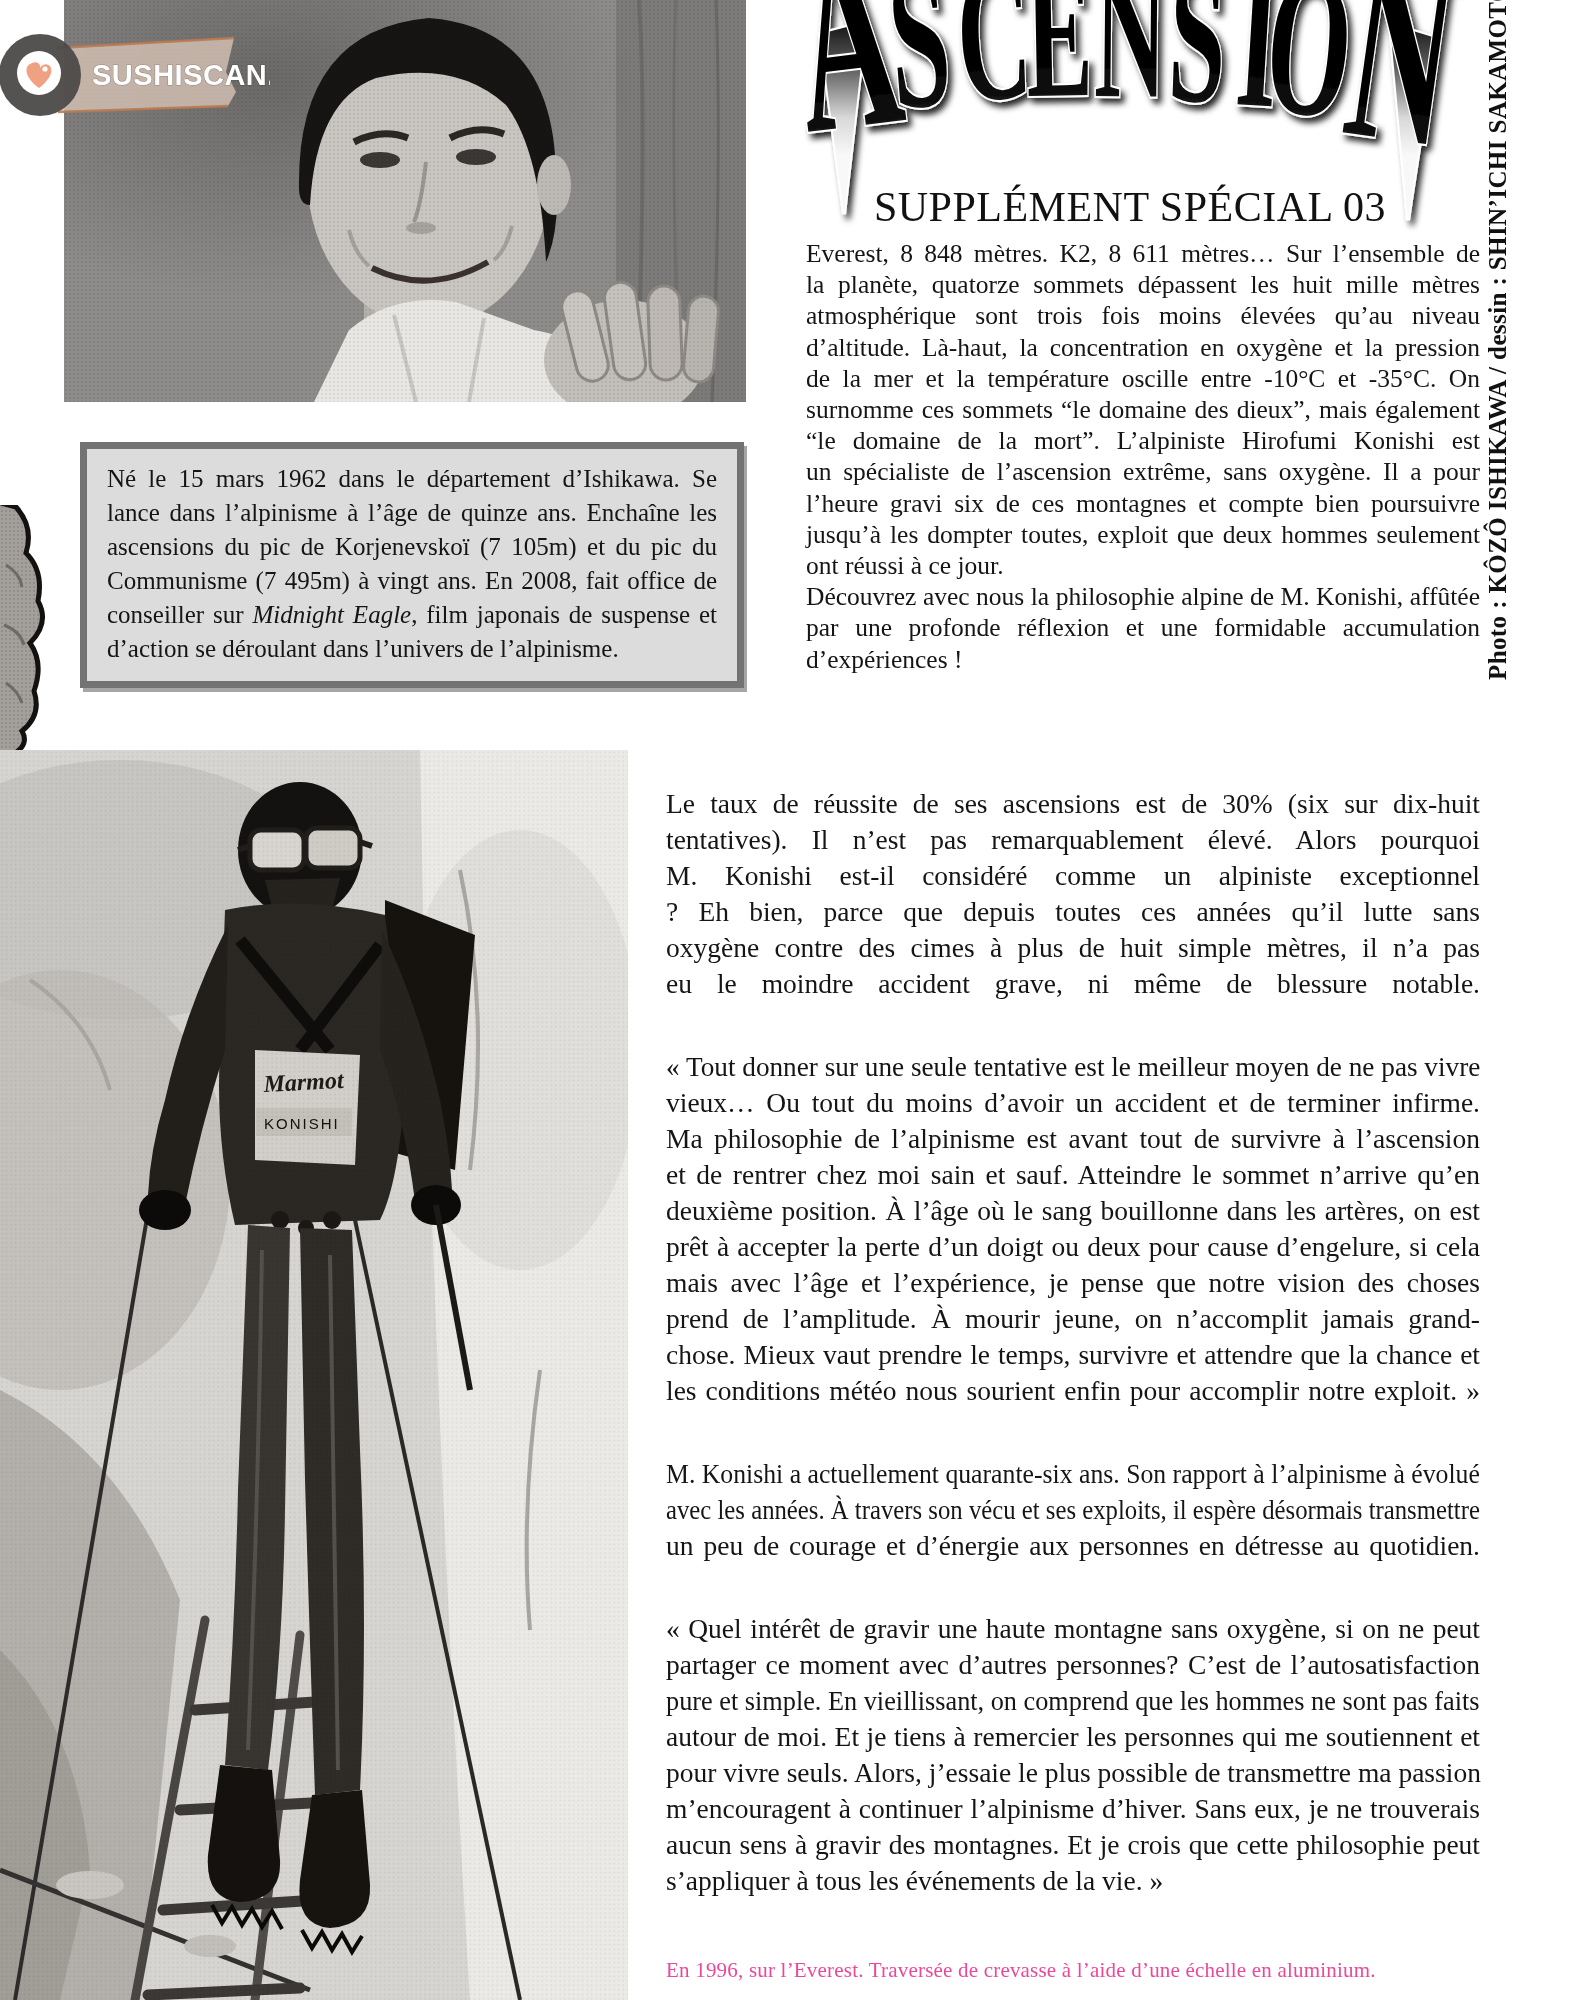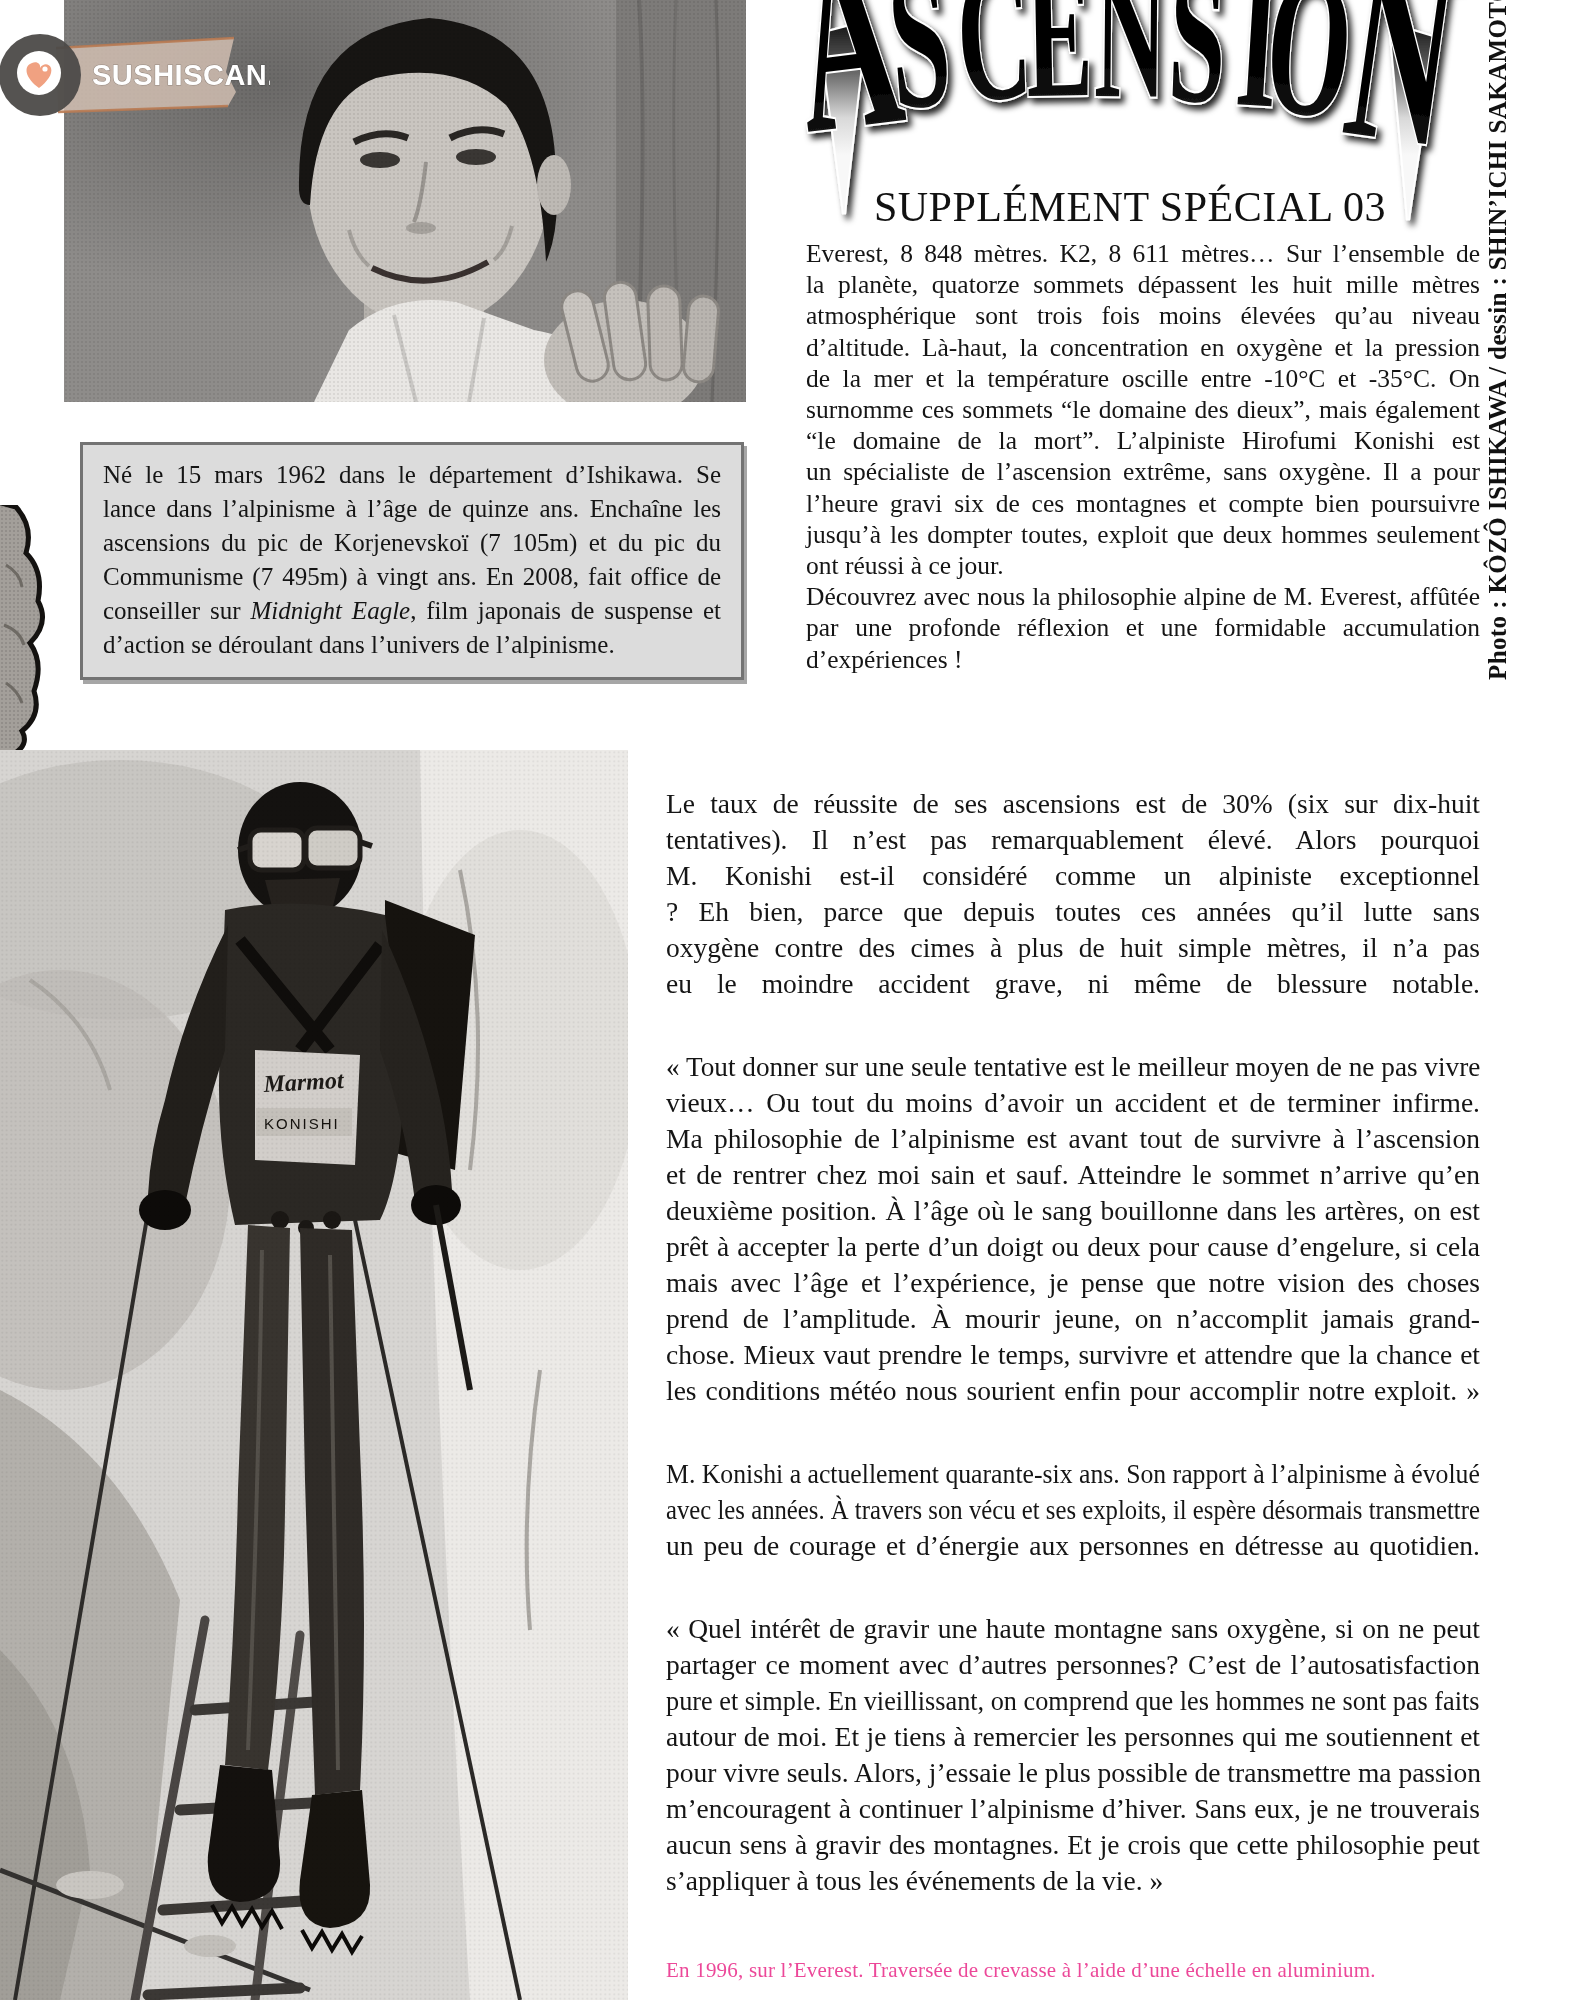--- a/index.html
+++ b/index.html
@@ -24,21 +24,21 @@
     font-weight:bold;font-size:25px;letter-spacing:0.4px;color:#111;white-space:nowrap;
   }
   
   .para .ln{text-align:justify;text-align-last:justify;white-space:nowrap;}
   .para .ln-end{text-align-last:left;}
   .para .ln em{font-style:italic;}
   .intro{position:absolute;left:806px;top:238px;width:674px;}
   .intro .para{font-size:25.5px;line-height:31.2px;}
   .biobox{
     position:absolute;left:80px;top:442px;width:664px;box-sizing:border-box;
-    background:#dcdcdc;border:3px solid #737373;box-shadow:3px 4px 0 rgba(0,0,0,0.35);
+    background:#dcdcdc;border:7px solid #737373;box-shadow:3px 4px 0 rgba(0,0,0,0.35);
     padding:13px 20px 15px 20px;
   }
   .biobox .para{font-size:25px;line-height:34px;}
   .article{position:absolute;left:666px;top:786px;width:814px;}
   .article .para{font-size:27.5px;line-height:36px;margin-bottom:47px;}
   .article .para:last-child{margin-bottom:0;}
   .caption{
     position:absolute;left:666px;top:1958px;width:860px;
     font-size:21px;color:#ec4899;letter-spacing:0.2px;
   }
@@ -133,21 +133,21 @@
         <div class="ln">d’altitude. Là-haut, la concentration en oxygène et la pression</div>
         <div class="ln">de la mer et la température oscille entre -10°C et -35°C. On</div>
         <div class="ln">surnomme ces sommets “le domaine des dieux”, mais également</div>
         <div class="ln">“le domaine de la mort”. L’alpiniste Hirofumi Konishi est</div>
         <div class="ln">un spécialiste de l’ascension extrême, sans oxygène. Il a pour</div>
         <div class="ln">l’heure gravi six de ces montagnes et compte bien poursuivre</div>
         <div class="ln">jusqu’à les dompter toutes, exploit que deux hommes seulement</div>
         <div class="ln ln-end">ont réussi à ce jour.</div>
       </div>
     <div class="para">
-        <div class="ln">Découvrez avec nous la philosophie alpine de M. Everest, affûtée</div>
+        <div class="ln">Découvrez avec nous la philosophie alpine de M. Konishi, affûtée</div>
         <div class="ln">par une profonde réflexion et une formidable accumulation</div>
         <div class="ln ln-end">d’expériences !</div>
       </div>
   </div>
 
   <div class="credit">Photo : KÔZÔ ISHIKAWA / dessin : SHIN’ICHI SAKAMOTO</div>
 
   <div class="biobox">
     <div class="para">
         <div class="ln">Né le 15 mars 1962 dans le département d’Ishikawa. Se</div>

